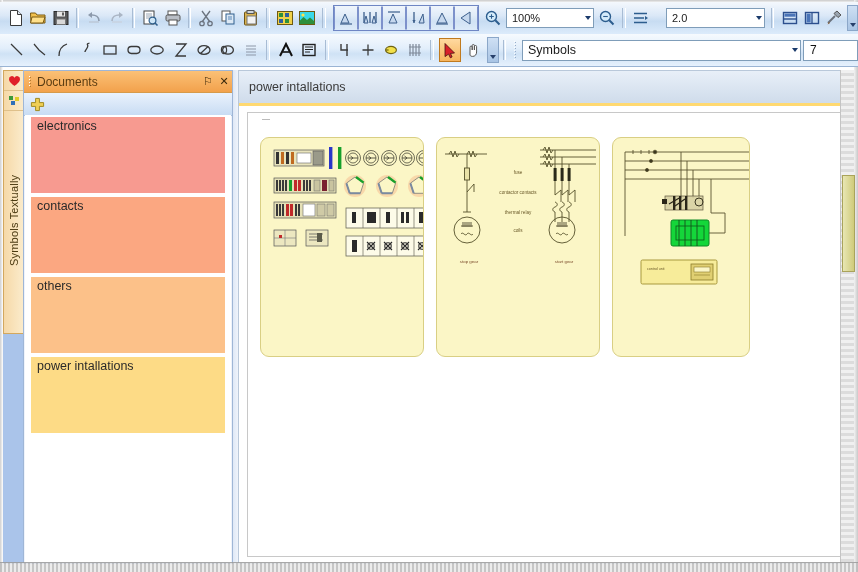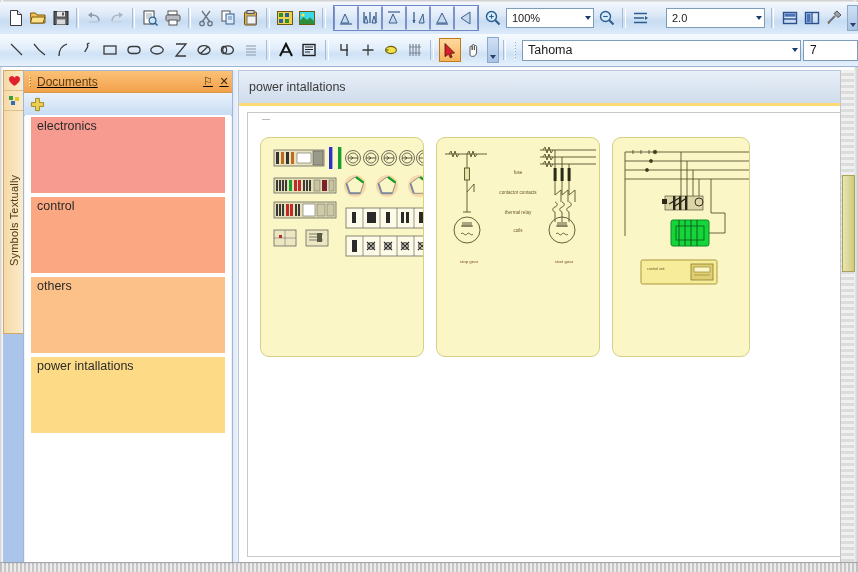--- a/index.html
+++ b/index.html
@@ -73,21 +73,21 @@
   .vtab-icon{height:19px;display:flex;align-items:center;justify-content:center;
     border-bottom:1px solid #dfc08a;}
   .vtab-label{writing-mode:vertical-rl;text-orientation:mixed;transform:rotate(180deg);
     font-size:11px;color:#4a3a12;margin:4px auto 0;letter-spacing:.2px;
     white-space:nowrap;height:210px;display:flex;align-items:center;justify-content:center;}
   .vstrip-bg{position:absolute;left:3px;top:332px;width:20px;height:232px;
     background:#aac4ea;}
 
   
   .panel{position:absolute;left:23px;top:70px;width:210px;height:494px;
-    background:#eef3fb;border:1px solid #9fb6d6;box-sizing:border-box;text-decoration:underline;}
+    background:#eef3fb;border:1px solid #9fb6d6;box-sizing:border-box;}
   .panel-title{height:21px;background:linear-gradient(180deg,#fbc176,#f2a14c);
     display:flex;align-items:center;border-bottom:1px solid #d69a4a;}
   .panel-grip{width:4px;height:13px;margin-left:4px;margin-right:5px;
     background-image:radial-gradient(#ffffff 40%,transparent 41%),radial-gradient(#b87a2c 40%,transparent 41%);
     background-size:3px 3px;background-position:0 0,1px 1px;}
   .panel-title .txt{font-size:12px;color:#5a3c12;flex:1;}
   .panel-btn{width:16px;height:16px;display:flex;align-items:center;justify-content:center;
     font-size:11px;color:#3c2a0c;}
   .panel-toolbar{height:22px;background:linear-gradient(180deg,#eaf2fd,#c8dcf3);
     border-bottom:1px solid #a9c2e0;display:flex;align-items:center;padding-left:6px;}
@@ -460,21 +460,21 @@
     </div>
 
     <div class="tb-overflow">
         <span class="dd"></span>
       </div>
 
     <div class="tb-sep"></div>
     <div class="grip"></div>
 
     <div class="combo font">
-      <span class="val" style="font-size:12.5px">Tahoma</span>
+      <span class="val" style="font-size:12.5px">Symbols</span>
       <span class="arrow"></span>
     </div>
     <div class="fontsize">
       <span class="val">7</span>
     </div>
   </div>
 
   <div class="vstrip-bg"></div>
   <div class="vtabs">
     <div class="vtab-icon">
@@ -506,21 +506,21 @@
             <path d="M5.6 1.4h3.8v4.2h4.2v3.8H9.4v4.2H5.6V9.4H1.4V5.6h4.2z" fill="#f0cf55" stroke="#a08a22" stroke-width="1"></path>
           </svg>
       </span>
     </div>
 
     <div class="panel-list">
       <div class="doc-item" style="background:#f79a90">
         <span class="lbl">electronics</span>
       </div>
       <div class="doc-item" style="background:#fba781">
-        <span class="lbl">control</span>
+        <span class="lbl">contacts</span>
       </div>
       <div class="doc-item" style="background:#fcc189">
         <span class="lbl">others</span>
       </div>
       <div class="doc-item" style="background:#fddb86">
         <span class="lbl">power intallations</span>
       </div>
     </div>
   </div>
 

